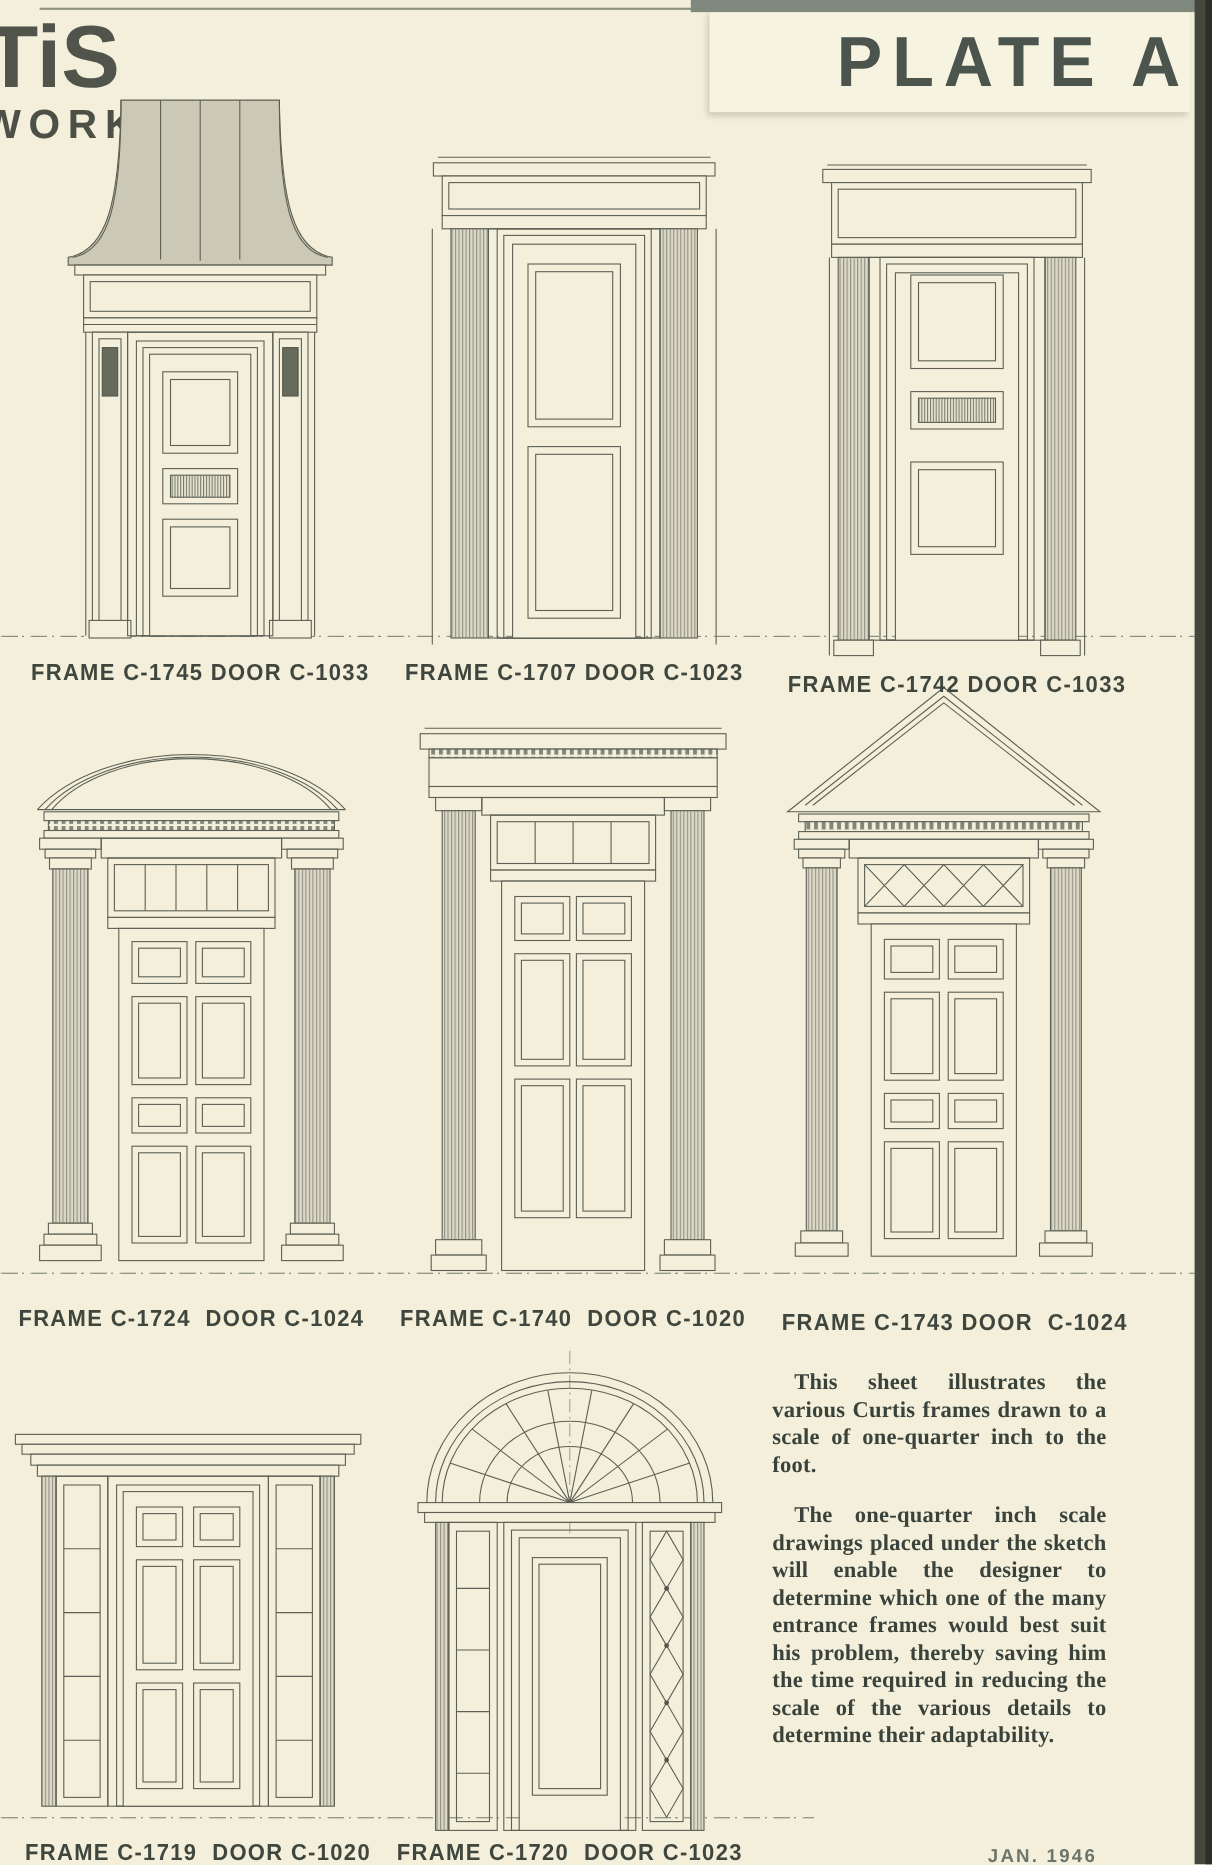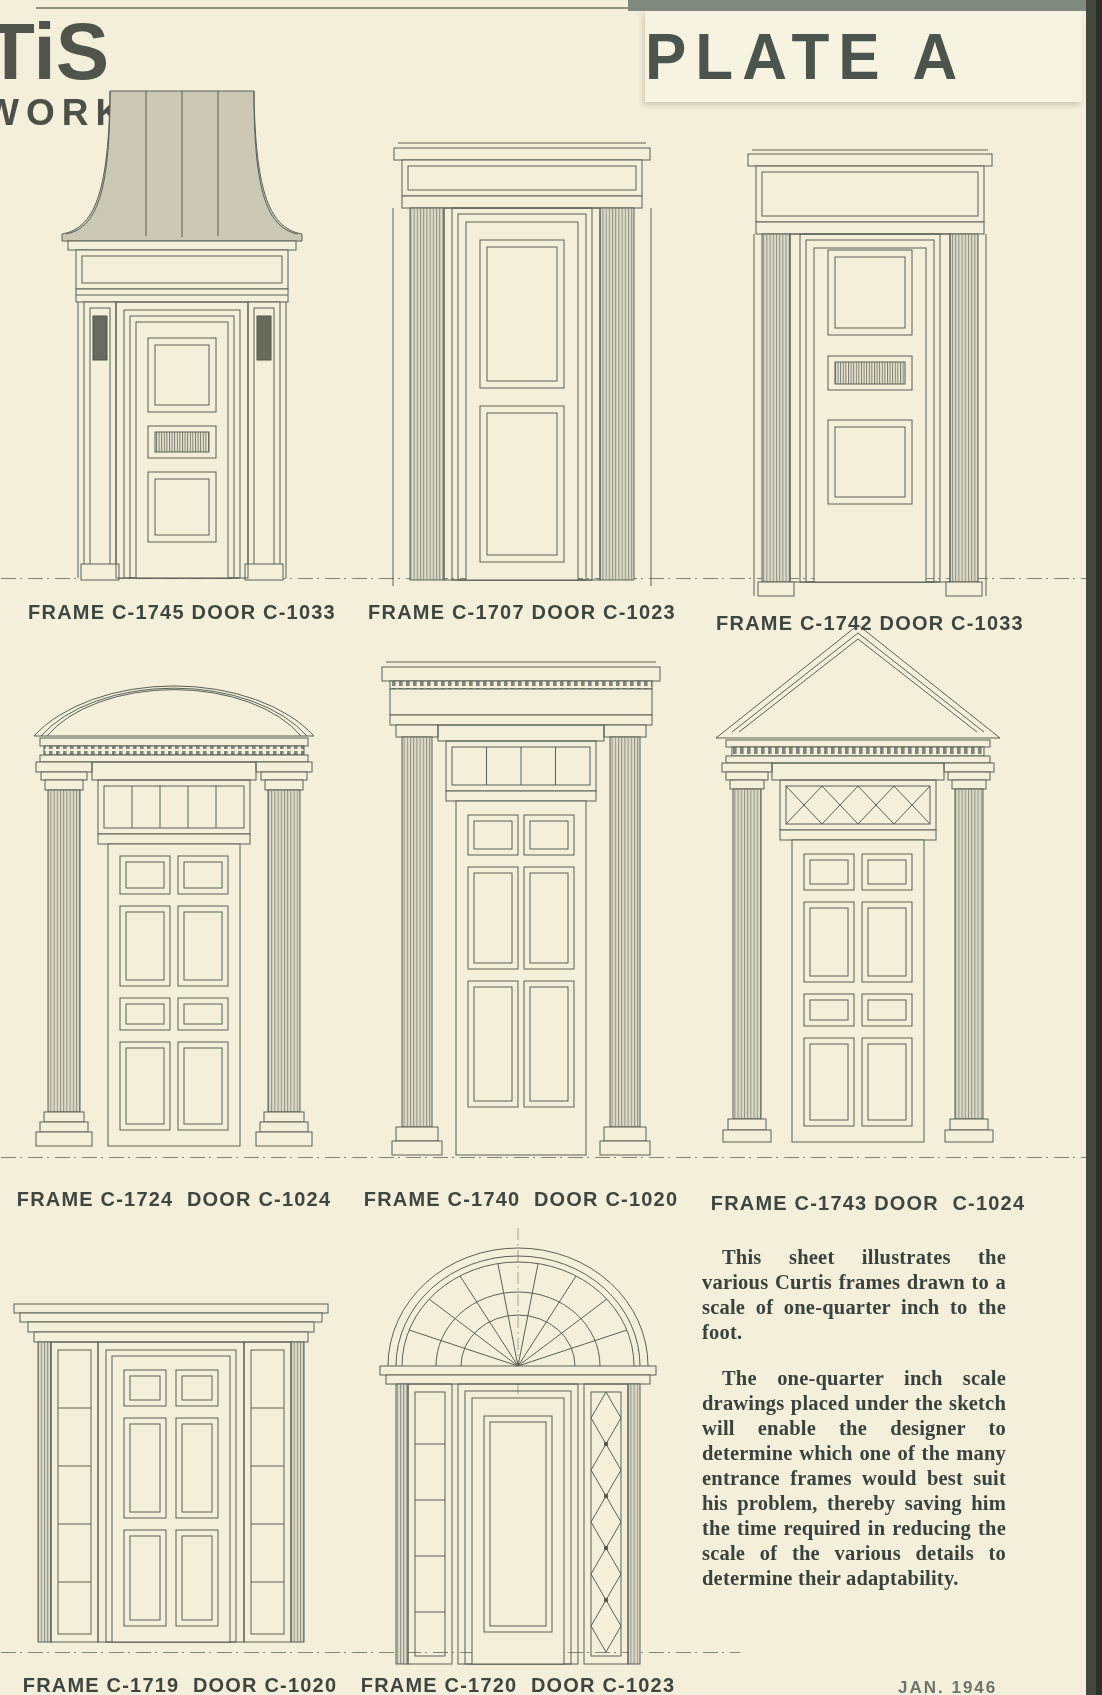--- a/index.html
+++ b/index.html
@@ -13,21 +13,21 @@
   svg{position:absolute;overflow:visible;}
   .s{fill:none;stroke:#5c6054;stroke-width:1;}
   .p{fill:#f3efdb;stroke:#5c6054;stroke-width:1;}
   .sh{fill:#cbc8b5;stroke:#5c6054;stroke-width:1;}
   .dk{fill:#676b5c;stroke:#53564a;stroke-width:1;}
   .cl{stroke:#9a9d8c;stroke-width:0.9;stroke-dasharray:12 4 2 4;fill:none;}
   
   .logo1{left:-14px;top:12px;font-size:80px;font-weight:800;color:#50544b;letter-spacing:0px;line-height:1;}
   .logo2{left:-16px;top:94px;font-size:37px;font-weight:800;color:#4c5047;letter-spacing:7px;line-height:1;}
   .plate-label{left:645px;top:10px;width:437px;height:92px;background:#f7f3e1;
-    box-shadow:-2px 3px 5px rgba(110,105,80,0.28);display:flex;align-items:center;justify-content:flex-start;z-index:3;}
+    box-shadow:-2px 3px 5px rgba(110,105,80,0.28);display:flex;align-items:center;justify-content:flex-end;z-index:3;}
   .plate-title{font-size:62px;font-weight:800;letter-spacing:9px;color:#4b554d;transform:scaleY(1.04);}
   .caption{position:absolute;width:320px;text-align:center;font-size:20px;font-weight:600;
     letter-spacing:1.2px;color:#3f463d;white-space:pre;z-index:2;transform:scaleY(1.05);}
   .floorline{position:absolute;left:0;height:1px;z-index:0;
     background:repeating-linear-gradient(90deg,#81847302 0,#818473 2px 16px,transparent 16px 20px,#818473 20px 22px,transparent 22px 27px);}
   .top-rule{left:36px;top:7px;width:600px;height:2px;background:#8f9280;z-index:1;}
   .top-strip{left:628px;top:0;width:474px;height:11px;background:#7f897d;z-index:4;}
   .edge-strip{left:1086px;top:0;width:16px;height:1695px;background:#43473e;z-index:5;}
   .edge-strip-inner{left:1096px;top:0;width:6px;height:1695px;background:#2c2f28;z-index:6;}
   .article{left:702px;top:1224px;width:304px;z-index:2;color:#39423b;}

